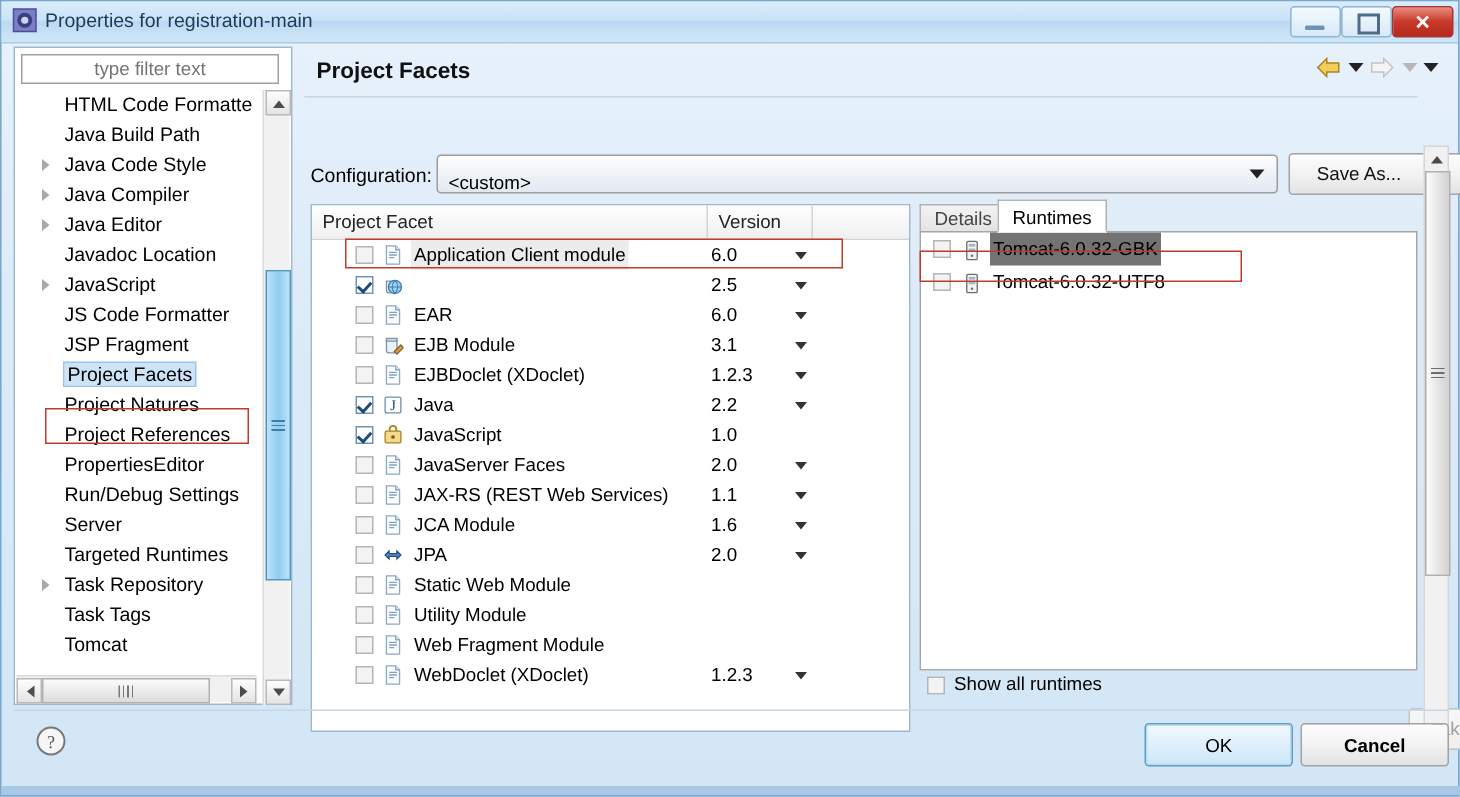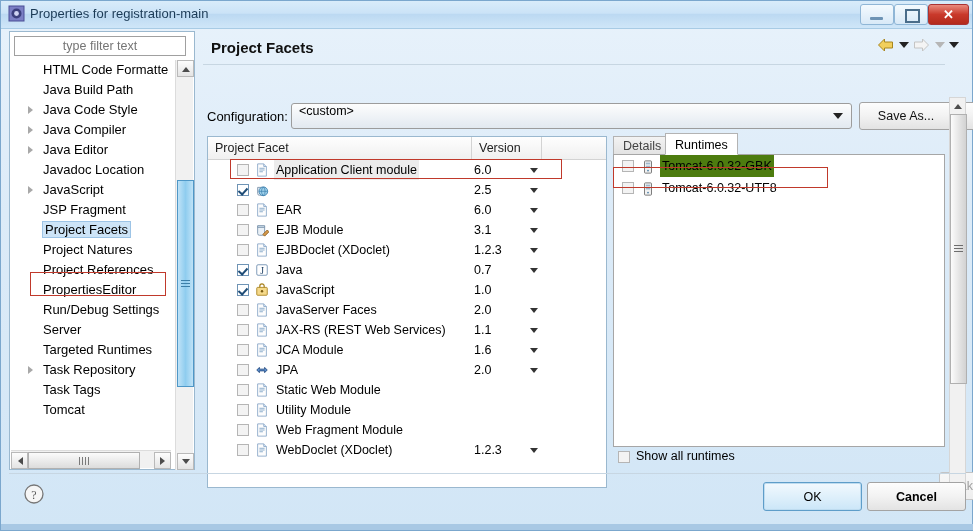--- a/index.html
+++ b/index.html
@@ -121,21 +121,21 @@
     border-left:5px solid transparent;border-right:5px solid transparent;border-top:6px solid #222;vertical-align:middle;}
   .tri-dn-sm.dis{border-top-color:#b6b6b6;}
 
   
   #cfg-label{position:absolute;left:8px;top:78px;font-size:13px;}
   #cfg-combo{
     position:absolute;left:92px;top:72px;width:559px;height:24px;
     border:1px solid #9c9c9c;border-radius:3px;
     background:linear-gradient(to bottom,#fdfdfd,#eef2f6 55%,#e2e9f0);
   }
-  #cfg-value{position:absolute;left:7px;top:0;font-size:12.5px;}
+  #cfg-value{position:absolute;left:7px;top:11px;font-size:12.5px;}
   #cfg-arrow{position:absolute;right:8px;top:9px;width:0;height:0;
     border-left:5px solid transparent;border-right:5px solid transparent;border-top:6px solid #222;}
   .pbtn{
     position:absolute;height:26px;
     border:1px solid #a3a3a3;border-radius:3px;
     background:linear-gradient(to bottom,#fdfdfd,#f2f2f2 50%,#e3e3e3);
     display:flex;align-items:center;justify-content:center;
     font-size:12.5px;color:#111;
   }
   #btn-saveas{left:660px;top:71px;width:92px;}
@@ -178,21 +178,21 @@
   .tab.active{left:52px;background:#fff;border-bottom:1px solid #fff;color:#000;z-index:2;}
   #runtimes-panel{
     position:absolute;left:414px;top:123px;width:332px;height:293px;
     background:#fff;border:1px solid #a6a6a6;box-sizing:border-box;
   }
   .rrow{position:relative;height:22px;line-height:22px;}
   .rcb{position:absolute;left:8px;top:5px;width:12px;height:12px;box-sizing:border-box;
     border:1px solid #b5b5b5;background:#f3f3f3;}
   .ricon{position:absolute;left:27px;top:4px;width:13px;height:14px;}
   .rname{position:absolute;left:46px;top:0;font-size:12.5px;white-space:nowrap;padding:0 2px;}
-  .rrow.sel .rname{background:#4d7c0f;}
+  .rrow.sel .rname{background:#737373;}
   #rt-redbox{position:absolute;left:414px;top:136px;width:215px;height:21px;
     border:1.5px solid #c0392b;box-sizing:border-box;pointer-events:none;}
   #showall-row{position:absolute;left:414px;top:418px;height:18px;}
   #showall-cb{position:absolute;left:5px;top:2px;width:12px;height:12px;box-sizing:border-box;
     border:1px solid #b5b5b5;background:#f3f3f3;}
   #showall-label{position:absolute;left:23px;top:0;font-size:12.5px;white-space:nowrap;}
   #btn-makeprimary{left:740px;top:441px;width:96px;color:#a0a0a0;
     background:linear-gradient(to bottom,#f7f7f7,#eee);border-color:#c4c4c4;}
 
   
@@ -256,20 +256,21 @@
       </div>
 
       <div id="tree">
           <div class="tnode"><span class="tlabel">HTML Code Formatte</span></div>
           <div class="tnode"><span class="tlabel">Java Build Path</span></div>
           <div class="tnode"><span class="tarrow"></span><span class="tlabel">Java Code Style</span></div>
           <div class="tnode"><span class="tarrow"></span><span class="tlabel">Java Compiler</span></div>
           <div class="tnode"><span class="tarrow"></span><span class="tlabel">Java Editor</span></div>
           <div class="tnode"><span class="tlabel">Javadoc Location</span></div>
           <div class="tnode"><span class="tarrow"></span><span class="tlabel">JavaScript</span></div>
+          <div class="tnode"><span class="tlabel">JS Code Formatter</span></div>
           <div class="tnode"><span class="tlabel">JSP Fragment</span></div>
           <div class="tnode sel"><span class="tlabel">Project Facets</span></div>
           <div class="tnode"><span class="tlabel">Project Natures</span></div>
           <div class="tnode"><span class="tlabel">Project References</span></div>
           <div class="tnode"><span class="tlabel">PropertiesEditor</span></div>
           <div class="tnode"><span class="tlabel">Run/Debug Settings</span></div>
           <div class="tnode"><span class="tlabel">Server</span></div>
           <div class="tnode"><span class="tlabel">Targeted Runtimes</span></div>
           <div class="tnode"><span class="tarrow"></span><span class="tlabel">Task Repository</span></div>
           <div class="tnode"><span class="tlabel">Task Tags</span></div>
@@ -402,21 +403,21 @@
               <span class="fver">1.2.3</span>
               <span class="fdrop"></span>
             </div>
             <div class="frow">
               <span class="fcb on"></span>
               <span class="ficon"><svg viewBox="0 0 16 16" width="14" height="14">
                   <rect x="2" y="2" width="12" height="12" rx="1.5" fill="#ffffff" stroke="#6f8fb0"></rect>
                   <text x="8" y="12" font-family="Liberation Serif, serif" font-size="11" text-anchor="middle" fill="#1d3f63">J</text>
                 </svg></span>
               <span class="fname">Java</span>
-              <span class="fver">0.7</span>
+              <span class="fver">2.2</span>
               <span class="fdrop"></span>
             </div>
             <div class="frow">
               <span class="fcb on"></span>
               <span class="ficon"><svg viewBox="0 0 16 16" width="14" height="14">
                   <rect x="2" y="5" width="12" height="9" rx="1" fill="#f5d98a" stroke="#a9821f"></rect>
                   <path d="M5.5 5 v-1.5 a2.5 2.5 0 0 1 5 0 v1.5" fill="none" stroke="#a9821f" stroke-width="1.4"></path>
                   <circle cx="8" cy="9.5" r="1.4" fill="#7a5c12"></circle>
                 </svg></span>
               <span class="fname">JavaScript</span>

